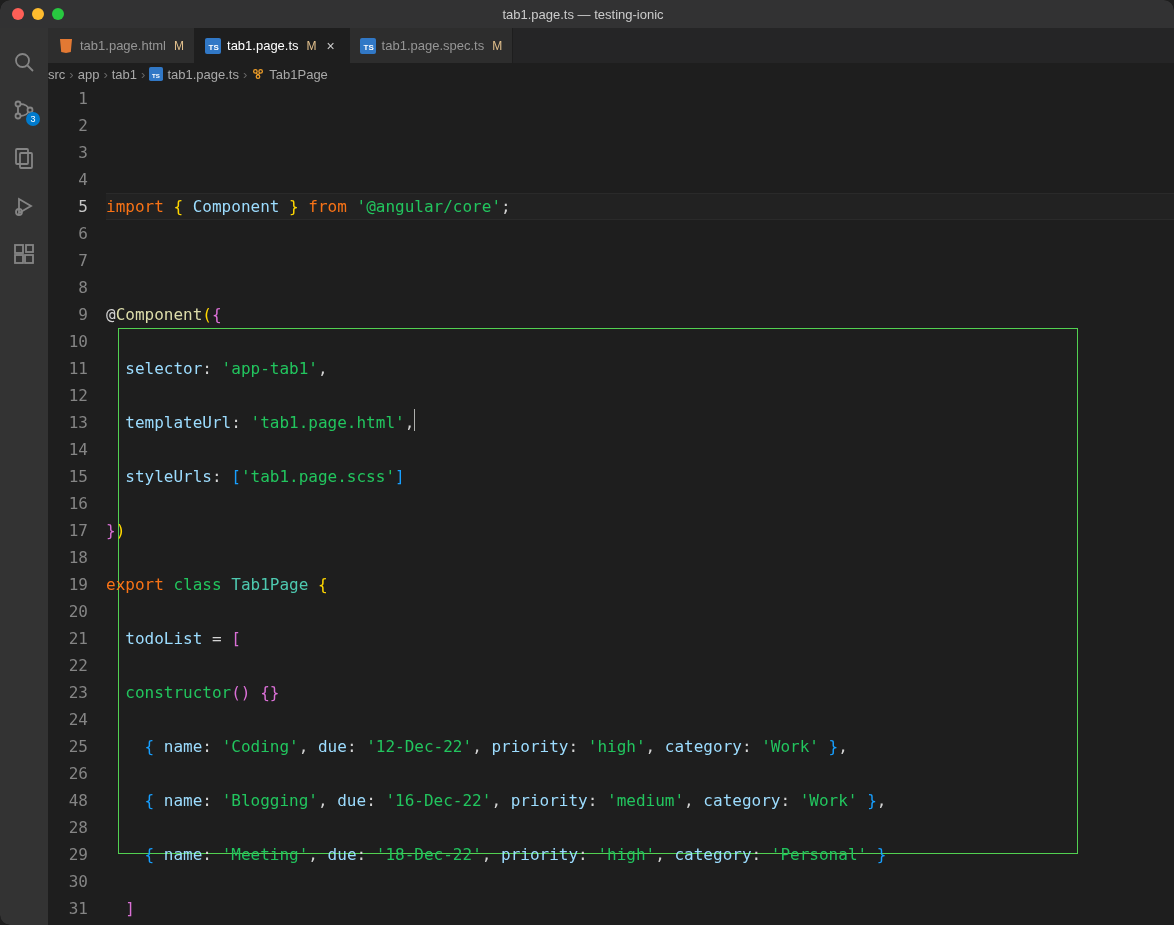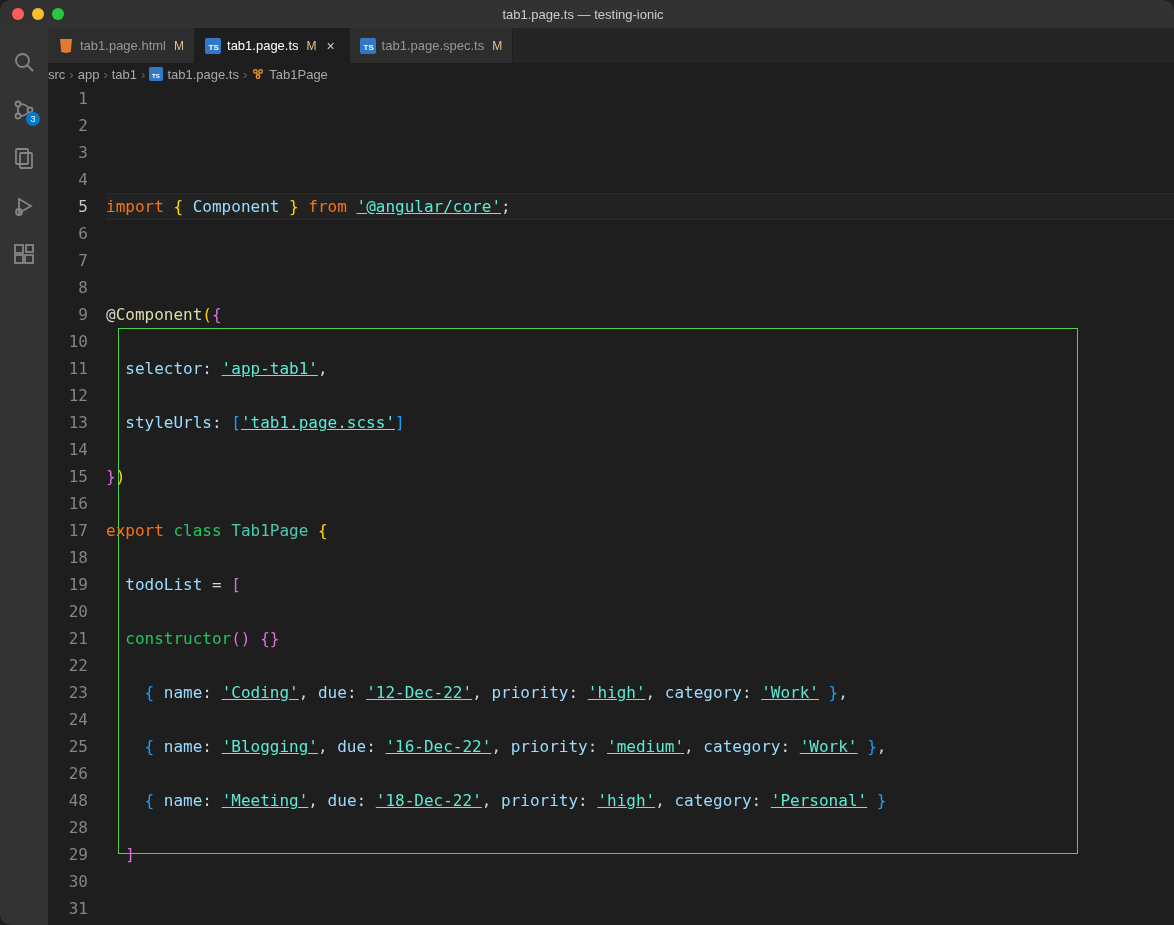--- a/index.html
+++ b/index.html
@@ -187,21 +187,21 @@
   position: absolute;
   width: 1px;
   height: 22px;
   background: #aeafad;
 }
 .k-purple { color: #f97316; }
 .k-blue { color: #22c55e; }
 .k-lightblue { color: #9cdcfe; }
 .k-teal { color: #4ec9b0; }
 .k-yellow { color: #dcdcaa; }
-.k-orange { color: #5eead4; text-decoration: underline; }
+.k-orange { color: #22c55e; }
 .k-white { color: #d4d4d4; }
 .k-gold { color: #ffd700; }
 .k-pink { color: #da70d6; }
 .k-bracket-blue { color: #179fff; }
 </style>
 </head>
 <body>
 
 <div class="window">
 
@@ -341,20 +341,21 @@
         </div>
 
         <div class="code">
           <div class="current-line-bg"></div>
           <div class="highlight-box"></div>
 
 <div class="code-line"><span class="k-purple">import</span> <span class="k-gold">{</span> <span class="k-lightblue">Component</span> <span class="k-gold">}</span> <span class="k-purple">from</span> <span class="k-orange">'@angular/core'</span><span class="k-white">;</span></div>
 <div class="code-line"></div>
 <div class="code-line"><span class="k-white">@</span><span class="k-yellow">Component</span><span class="k-gold">(</span><span class="k-pink">{</span></div>
 <div class="code-line">  <span class="k-lightblue">selector</span><span class="k-white">:</span> <span class="k-orange">'app-tab1'</span><span class="k-white">,</span></div>
+<div class="code-line">  <span class="k-lightblue">templateUrl</span><span class="k-white">:</span> <span class="k-orange">'tab1.page.html'</span><span class="k-white">,</span><span class="cursor"></span></div>
 <div class="code-line">  <span class="k-lightblue">styleUrls</span><span class="k-white">:</span> <span class="k-bracket-blue">[</span><span class="k-orange">'tab1.page.scss'</span><span class="k-bracket-blue">]</span></div>
 <div class="code-line"><span class="k-pink">}</span><span class="k-gold">)</span></div>
 <div class="code-line"><span class="k-purple">export</span> <span class="k-blue">class</span> <span class="k-teal">Tab1Page</span> <span class="k-gold">{</span></div>
 <div class="code-line">  <span class="k-lightblue">todoList</span> <span class="k-white">=</span> <span class="k-pink">[</span></div>
 <div class="code-line">  <span class="k-blue">constructor</span><span class="k-pink">()</span> <span class="k-pink">{}</span></div>
 <div class="code-line">    <span class="k-bracket-blue">{</span> <span class="k-lightblue">name</span><span class="k-white">:</span> <span class="k-orange">'Coding'</span><span class="k-white">,</span> <span class="k-lightblue">due</span><span class="k-white">:</span> <span class="k-orange">'12-Dec-22'</span><span class="k-white">,</span> <span class="k-lightblue">priority</span><span class="k-white">:</span> <span class="k-orange">'high'</span><span class="k-white">,</span> <span class="k-lightblue">category</span><span class="k-white">:</span> <span class="k-orange">'Work'</span> <span class="k-bracket-blue">}</span><span class="k-white">,</span></div>
 <div class="code-line">    <span class="k-bracket-blue">{</span> <span class="k-lightblue">name</span><span class="k-white">:</span> <span class="k-orange">'Blogging'</span><span class="k-white">,</span> <span class="k-lightblue">due</span><span class="k-white">:</span> <span class="k-orange">'16-Dec-22'</span><span class="k-white">,</span> <span class="k-lightblue">priority</span><span class="k-white">:</span> <span class="k-orange">'medium'</span><span class="k-white">,</span> <span class="k-lightblue">category</span><span class="k-white">:</span> <span class="k-orange">'Work'</span> <span class="k-bracket-blue">}</span><span class="k-white">,</span></div>
 <div class="code-line">    <span class="k-bracket-blue">{</span> <span class="k-lightblue">name</span><span class="k-white">:</span> <span class="k-orange">'Meeting'</span><span class="k-white">,</span> <span class="k-lightblue">due</span><span class="k-white">:</span> <span class="k-orange">'18-Dec-22'</span><span class="k-white">,</span> <span class="k-lightblue">priority</span><span class="k-white">:</span> <span class="k-orange">'high'</span><span class="k-white">,</span> <span class="k-lightblue">category</span><span class="k-white">:</span> <span class="k-orange">'Personal'</span> <span class="k-bracket-blue">}</span></div>
 <div class="code-line">  <span class="k-pink">]</span></div>
 

